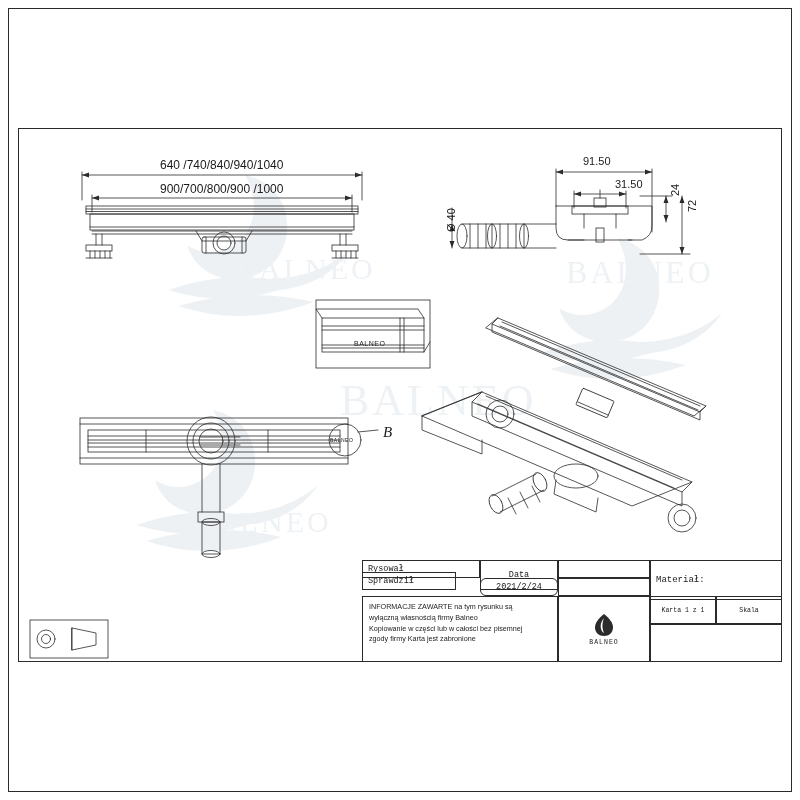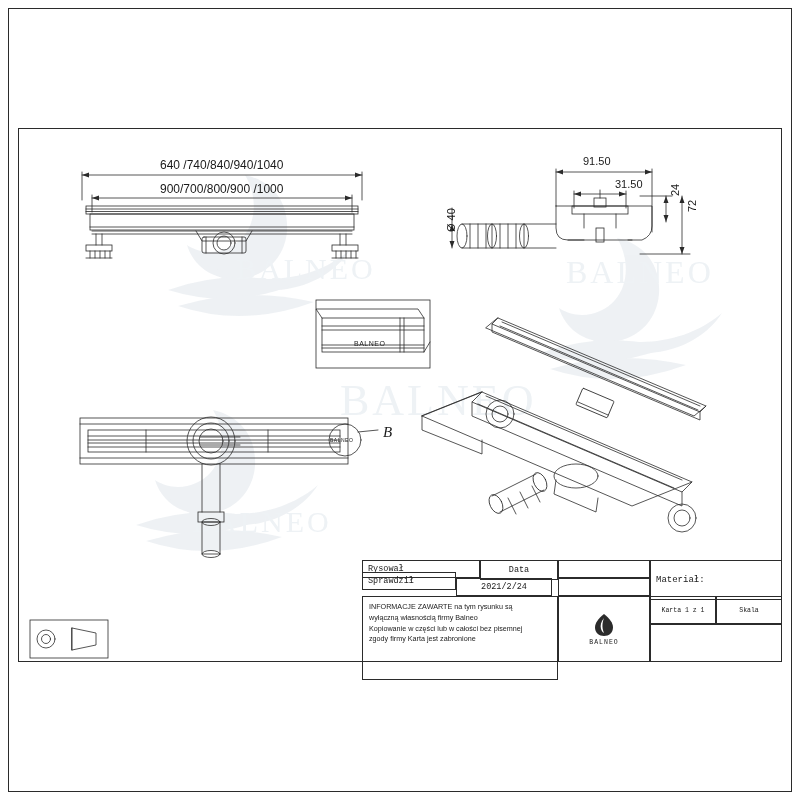--- a/index.html
+++ b/index.html
@@ -328,28 +328,28 @@
   <div class="dim-text" style="left:686px; top:212px; transform:rotate(-90deg); transform-origin: left top;">72</div>
   <div class="dim-text" style="left:445px; top:232px; transform:rotate(-90deg); transform-origin: left top;">Ø 40</div>
 
   <div class="label-b" style="left:383px; top:424px;">B</div>
 
   <div class="balneo-mark" style="left:354px; top:340px; font-size:7px;">BALNEO</div>
   <div class="balneo-mark" style="left:330px; top:437px; font-size:5px;">BALNEO</div>
 
   <div class="tb left" style="left:362px; top:560px; width:118px; height:18px;">Rysował</div>
   <div class="tb left" style="left:362px; top:572px; width:94px; height:18px;">Sprawdził</div>
-  <div class="tb" style="left:480px; top:560px; width:78px; height:20px;">Data</div>
-  <div class="tb" style="left:456px; top:578px; width:96px; height:18px;">2021/2/24</div>
+  <div class="tb" style="left:480px; top:560px; width:78px; height:30px;">Data</div>
+  <div class="tb" style="left:480px; top:578px; width:78px; height:18px;border-radius:6px;">2021/2/24</div>
   <div class="tb" style="left:558px; top:560px; width:92px; height:18px;"></div>
   <div class="tb" style="left:558px; top:578px; width:92px; height:18px;"></div>
 
   <div class="tb left" style="left:650px; top:560px; width:132px; height:40px; font-size:9px;">Materiał:</div>
 
-  <div class="tb-note" style="left:362px; top:596px; width:196px; height:84px;">
+  <div class="tb-note" style="left:362px; top:596px; width:196px; height:66px;">
     <div>INFORMACJE ZAWARTE na tym rysunku są</div>
     <div>wyłączną własnością firmy Balneo</div>
     <div>Kopiowanie w części lub w całości bez pisemnej</div>
     <div>zgody firmy Karta jest zabronione</div>
   </div>
 
   <div class="tb" style="left:558px; top:596px; width:92px; height:66px;">
     <div style="display:flex; flex-direction:column; align-items:center; gap:2px;">
       <svg width="22" height="24" viewBox="0 0 22 24">
         <path d="M11 1 C17 6 20 10 20 14.5 C20 19.5 16 23 11 23 C6 23 2 19.5 2 14.5 C2 10 5 6 11 1 Z" fill="#2b2b2b"></path>

